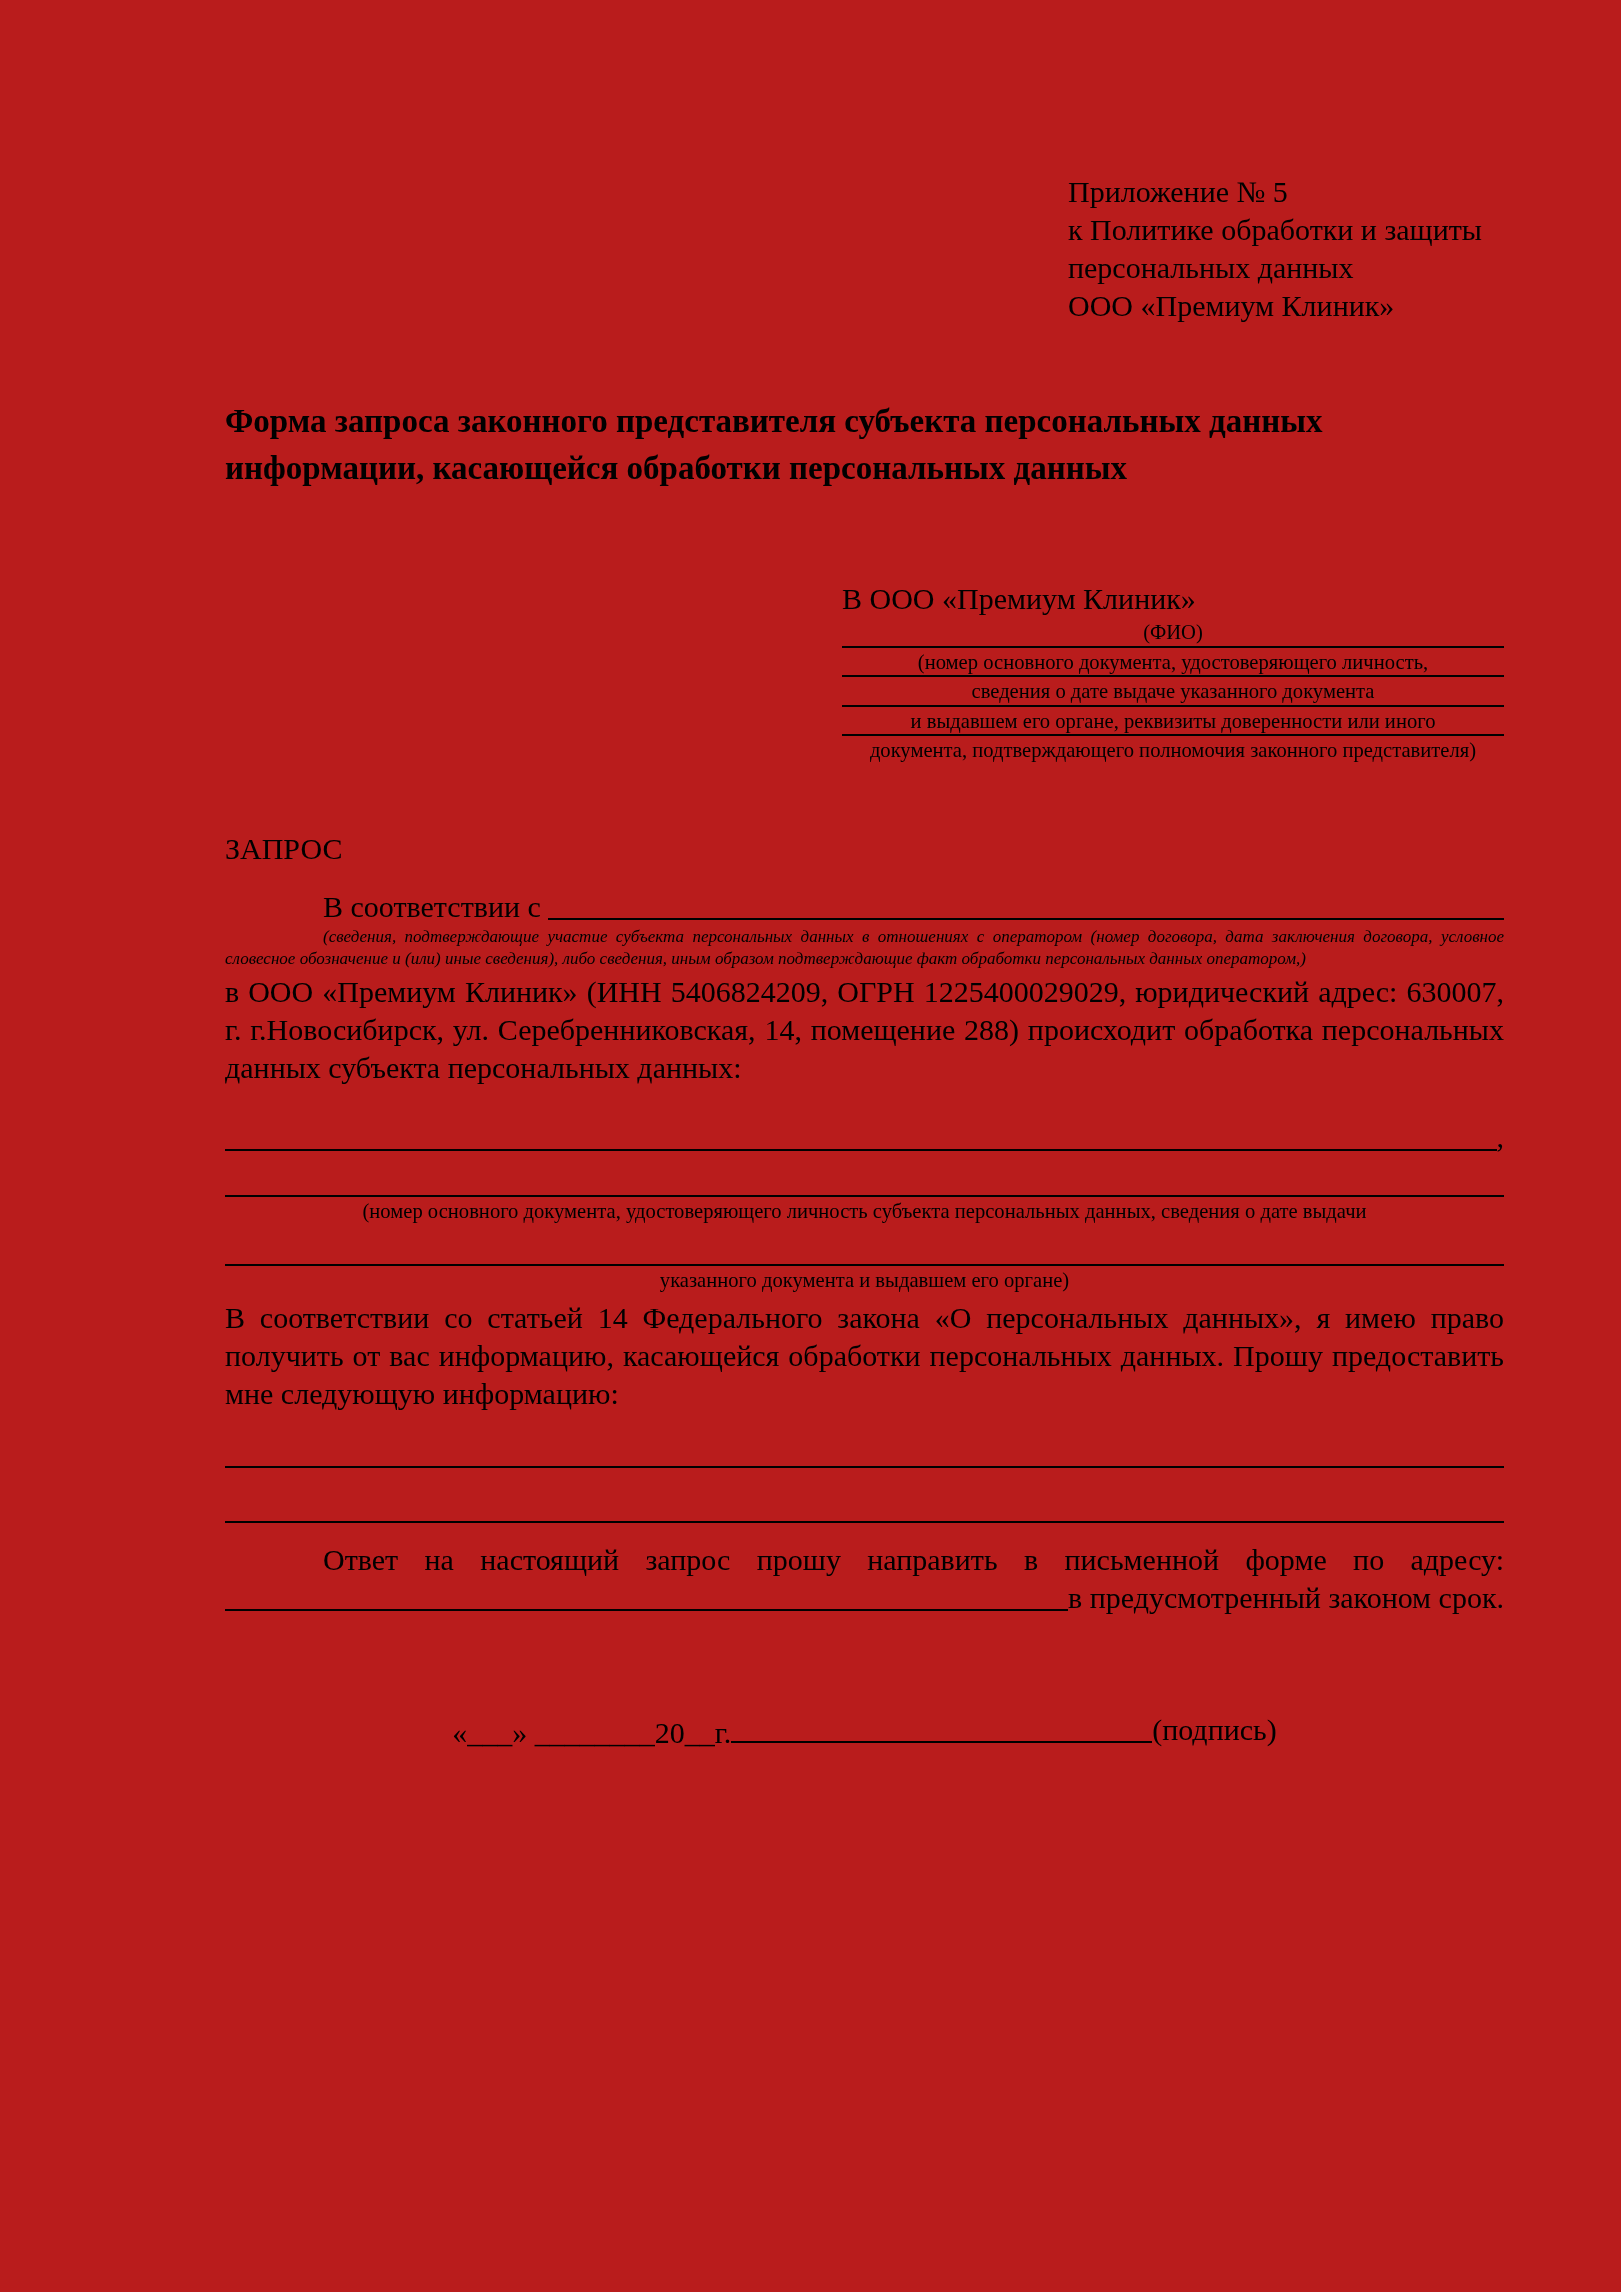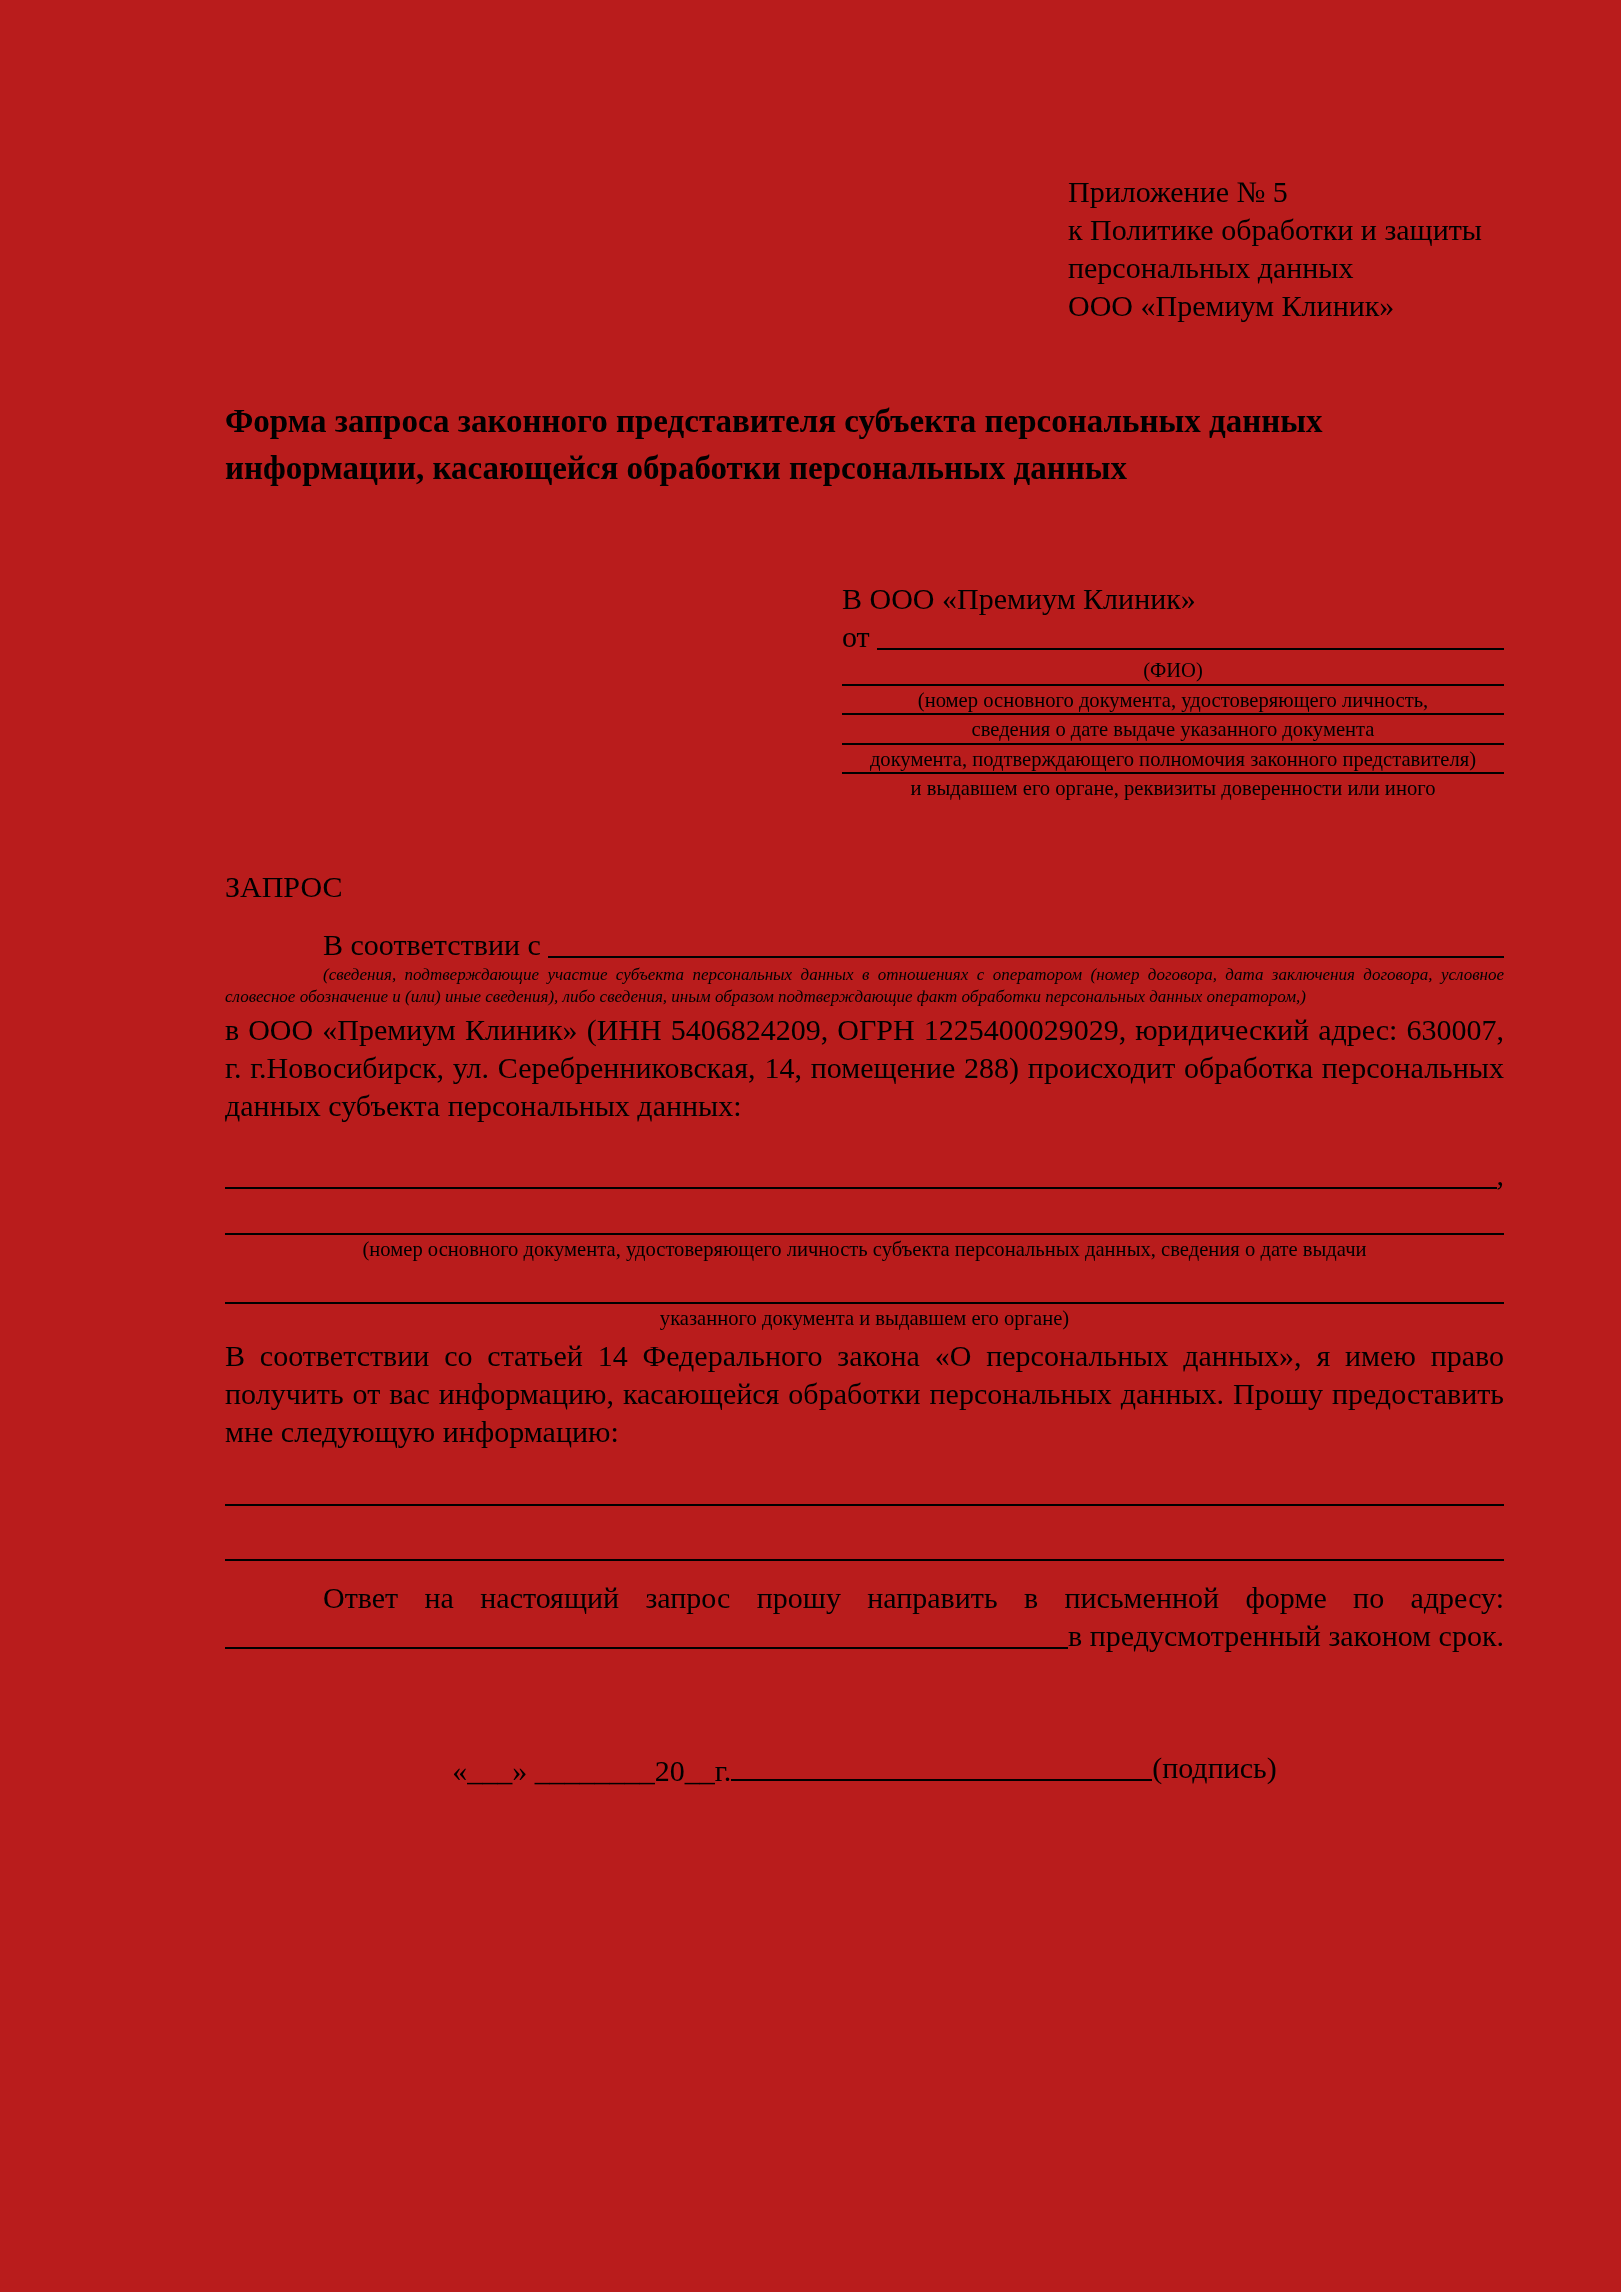--- a/index.html
+++ b/index.html
@@ -118,37 +118,33 @@
     <div>Приложение № 5</div>
     <div>к Политике обработки и защиты</div>
     <div>персональных данных</div>
     <div>ООО «Премиум Клиник»</div>
   </div>
 
   <div class="doc-title">Форма запроса законного представителя субъекта персональных данных информации, касающейся обработки персональных данных</div>
 
   <div class="addr-block">
     <div>В ООО «Премиум Клиник»</div>
-    <div class="flex-row">
-      <span class="from-label">от </span>
-      <span class="fill-line"></span>
-    </div>
     <div class="small-caption">(ФИО)</div>
 
     <div class="ruled">
       <div class="small-caption">(номер основного документа, удостоверяющего личность,</div>
     </div>
     <div class="ruled">
       <div class="small-caption">сведения о дате выдаче указанного документа</div>
     </div>
     <div class="ruled">
-      <div class="small-caption">документа, подтверждающего полномочия законного представителя)</div>
+      <div class="small-caption">и выдавшем его органе, реквизиты доверенности или иного</div>
     </div>
     <div class="ruled">
-      <div class="small-caption">и выдавшем его органе, реквизиты доверенности или иного</div>
+      <div class="small-caption">документа, подтверждающего полномочия законного представителя)</div>
     </div>
   </div>
 
   <div class="zapros-heading">ЗАПРОС</div>
 
   <div class="flex-row accordance-row">
     <span class="lead">В соответствии с </span>
     <span class="fill-line"></span>
   </div>
 

